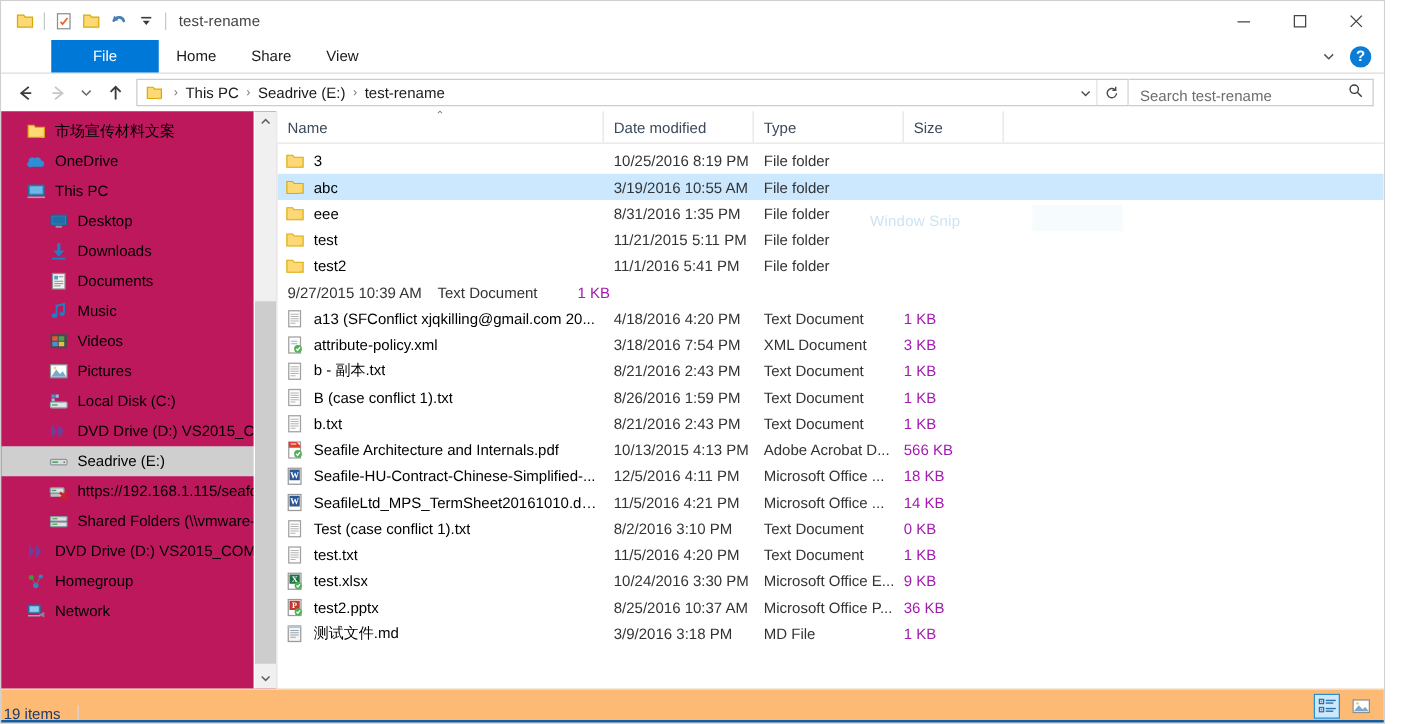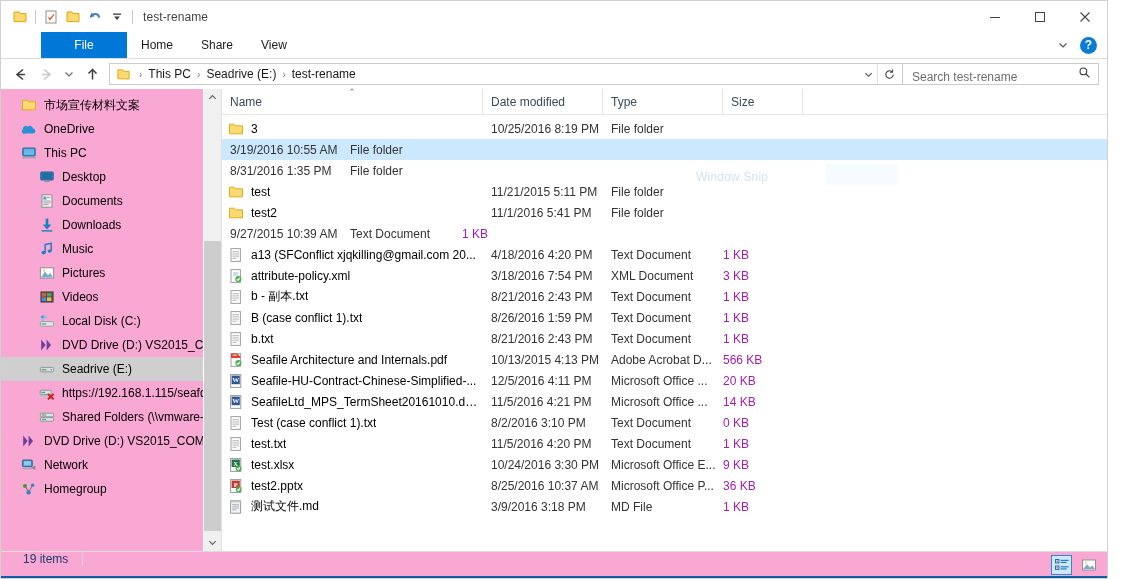--- a/index.html
+++ b/index.html
@@ -216,21 +216,21 @@
     display: flex;
     min-height: 0;
     background: #ffffff;
   }
 
   
   .navpane {
     width: 220px;
     min-width: 220px;
     position: relative;
-    background: #f9a8d4;
+    background: #be185d;
     overflow: hidden;
   }
   .navlist {
     padding-top: 4px;
   }
   .navitem {
     height: 24px;
     display: flex;
     align-items: center;
     font-size: 12px;
@@ -394,25 +394,25 @@
     height: 21px;
     background: #f6fbfe;
     pointer-events: none;
   }
 
   
   .statusbar {
     height: 26px;
     min-height: 26px;
     display: flex;
-    align-items: flex-start;
+    align-items: flex-end;
     border-top: 1px solid #dcdcdc;
-    background: #f9a8d4;
+    background: #fdba74;
     position: relative;
-    padding-left: 22px;
+    padding-left: 2px;
   }
   .status-text {
     font-size: 12px;
     color: #1a3c6e;
   }
   .status-sep {
     width: 1px;
     height: 14px;
     background: #d8d8d8;
     margin-left: 14px;
@@ -621,75 +621,75 @@
                 <rect x="1.8" y="3" width="12.4" height="8" rx=".6" fill="#2f86c4" stroke="#23618e"></rect>
                 <rect x="3" y="4.1" width="10" height="5.8" fill="#1f6ea8"></rect>
                 <rect x="5.5" y="11.6" width="5" height="1.6" fill="#8c99a3"></rect>
               </svg>
             </span>
             <span>Desktop</span>
           </div>
           <div class="navitem lvl1">
             <span class="nav-ico">
               <svg width="16" height="16" viewBox="0 0 16 16">
+                <path d="M8 1.6 V8.6" stroke="#1d7fc4" stroke-width="2.6"></path>
+                <path d="M3.6 7.4 L8 12.4 L12.4 7.4 Z" fill="#1d7fc4"></path>
+                <rect x="2.6" y="13.2" width="10.8" height="1.4" fill="#1d7fc4"></rect>
+              </svg>
+            </span>
+            <span>Downloads</span>
+          </div>
+          <div class="navitem lvl1">
+            <span class="nav-ico">
+              <svg width="16" height="16" viewBox="0 0 16 16">
                 <rect x="3" y="1.8" width="10" height="12.4" fill="#f2f2f2" stroke="#8f8f8f"></rect>
                 <rect x="4.4" y="3.6" width="3" height="3" fill="#4f9fd0"></rect>
                 <rect x="8" y="3.9" width="3.6" height=".9" fill="#9a9a9a"></rect>
                 <rect x="4.4" y="7.6" width="7.2" height=".9" fill="#9a9a9a"></rect>
                 <rect x="4.4" y="9.4" width="7.2" height=".9" fill="#9a9a9a"></rect>
                 <rect x="4.4" y="11.2" width="5.2" height=".9" fill="#9a9a9a"></rect>
               </svg>
             </span>
             <span>Documents</span>
           </div>
           <div class="navitem lvl1">
             <span class="nav-ico">
               <svg width="16" height="16" viewBox="0 0 16 16">
-                <path d="M8 1.6 V8.6" stroke="#1d7fc4" stroke-width="2.6"></path>
-                <path d="M3.6 7.4 L8 12.4 L12.4 7.4 Z" fill="#1d7fc4"></path>
-                <rect x="2.6" y="13.2" width="10.8" height="1.4" fill="#1d7fc4"></rect>
-              </svg>
-            </span>
-            <span>Downloads</span>
-          </div>
-          <div class="navitem lvl1">
-            <span class="nav-ico">
-              <svg width="16" height="16" viewBox="0 0 16 16">
                 <path d="M6.2 11.4V3.6l6-1.4v7.6" fill="none" stroke="#1d7fc4" stroke-width="1.5"></path>
                 <ellipse cx="4.6" cy="11.6" rx="2.2" ry="1.8" fill="#1d7fc4"></ellipse>
                 <ellipse cx="10.6" cy="10.1" rx="2" ry="1.6" fill="#1d7fc4"></ellipse>
               </svg>
             </span>
             <span>Music</span>
-          </div>
-          <div class="navitem lvl1">
-            <span class="nav-ico">
-              <svg width="16" height="16" viewBox="0 0 16 16">
-                <rect x="1.4" y="2.8" width="13.2" height="10.4" fill="#ffffff" stroke="#8f8f8f"></rect>
-                <path d="M2 12.4 L6 6.6 L9 10.2 L11.2 8 L14 12.4 Z" fill="#7aa9cd"></path>
-                <circle cx="5" cy="5.4" r="1.2" fill="#e9d67d"></circle>
-              </svg>
-            </span>
-            <span>Pictures</span>
           </div>
           <div class="navitem lvl1">
             <span class="nav-ico">
               <svg width="16" height="16" viewBox="0 0 16 16">
                 <rect x="1.4" y="2.4" width="13.2" height="11.2" fill="#4a4a4a"></rect>
                 <rect x="2.8" y="4" width="4.4" height="3.6" fill="#e05a3a"></rect>
                 <rect x="8" y="4" width="4.4" height="3.6" fill="#4fa24f"></rect>
                 <rect x="2.8" y="8.4" width="4.4" height="3.6" fill="#4a8fd0"></rect>
                 <rect x="8" y="8.4" width="4.4" height="3.6" fill="#e0c04a"></rect>
               </svg>
             </span>
             <span>Videos</span>
           </div>
           <div class="navitem lvl1">
             <span class="nav-ico">
               <svg width="16" height="16" viewBox="0 0 16 16">
+                <rect x="1.4" y="2.8" width="13.2" height="10.4" fill="#ffffff" stroke="#8f8f8f"></rect>
+                <path d="M2 12.4 L6 6.6 L9 10.2 L11.2 8 L14 12.4 Z" fill="#7aa9cd"></path>
+                <circle cx="5" cy="5.4" r="1.2" fill="#e9d67d"></circle>
+              </svg>
+            </span>
+            <span>Pictures</span>
+          </div>
+          <div class="navitem lvl1">
+            <span class="nav-ico">
+              <svg width="16" height="16" viewBox="0 0 16 16">
                 <rect x="1.4" y="8.6" width="13.2" height="4.6" rx=".8" fill="#dfe4e8" stroke="#9aa3ab"></rect>
                 <rect x="2.6" y="10.4" width="4.4" height="1.2" fill="#57a957"></rect>
                 <rect x="2.2" y="2.6" width="2.6" height="2.6" fill="#3f9bd8"></rect>
                 <rect x="5.4" y="2.6" width="2.6" height="2.6" fill="#7fc4ea"></rect>
                 <rect x="2.2" y="5.8" width="2.6" height="2.2" fill="#7fc4ea"></rect>
               </svg>
             </span>
             <span>Local Disk (C:)</span>
           </div>
           <div class="navitem lvl1">
@@ -738,38 +738,38 @@
               <svg width="16" height="16" viewBox="0 0 16 16">
                 <path d="M2.2 2.6 L6.6 8 L2.2 13.4 Z" fill="#6c3f9e"></path>
                 <path d="M7.6 2.6 L12 8 L7.6 13.4 Z" fill="#6c3f9e"></path>
               </svg>
             </span>
             <span>DVD Drive (D:) VS2015_COM_E</span>
           </div>
           <div class="navitem lvl0">
             <span class="nav-ico">
               <svg width="16" height="16" viewBox="0 0 16 16">
+                <circle cx="4" cy="5" r="2" fill="#3a9a3a"></circle>
+                <circle cx="11.6" cy="4.2" r="1.7" fill="#2f86c4"></circle>
+                <circle cx="7.6" cy="11.4" r="2.2" fill="#2f86c4"></circle>
+                <path d="M5 6.4 L7 10 M10.6 5.6 L8.6 9.8" stroke="#6a6a6a" stroke-width="1"></path>
+              </svg>
+            </span>
+            <span>Homegroup</span>
+          </div>
+          <div class="navitem lvl0">
+            <span class="nav-ico">
+              <svg width="16" height="16" viewBox="0 0 16 16">
                 <rect x="1.6" y="3" width="9.6" height="6.6" rx=".6" fill="#3e8fcb" stroke="#2a6790"></rect>
                 <rect x="2.8" y="4.1" width="7.2" height="4.4" fill="#8fc9ec"></rect>
                 <path d="M10 10.8 L14.4 8.4 V13 Z" fill="#7f8a93"></path>
                 <rect x="1.4" y="11" width="9.8" height="1.2" fill="#9aa5ae"></rect>
               </svg>
             </span>
             <span>Network</span>
-          </div>
-          <div class="navitem lvl0">
-            <span class="nav-ico">
-              <svg width="16" height="16" viewBox="0 0 16 16">
-                <circle cx="4" cy="5" r="2" fill="#3a9a3a"></circle>
-                <circle cx="11.6" cy="4.2" r="1.7" fill="#2f86c4"></circle>
-                <circle cx="7.6" cy="11.4" r="2.2" fill="#2f86c4"></circle>
-                <path d="M5 6.4 L7 10 M10.6 5.6 L8.6 9.8" stroke="#6a6a6a" stroke-width="1"></path>
-              </svg>
-            </span>
-            <span>Homegroup</span>
           </div>
         </div>
       <div class="nav-scrollbar">
         <div class="nsb-arrow up">
           <svg width="9" height="9" viewBox="0 0 10 10">
               <path d="M1.5 6.5 L5 3 L8.5 6.5" fill="none" stroke="#606060" stroke-width="1.3"></path>
             </svg>
         </div>
         <div class="nsb-thumb"></div>
         <div class="nsb-arrow down">
@@ -808,25 +808,43 @@
                   <path d="M11.8 11.6h2.4v1.6h-2.4z" fill="#e7bf55"></path>
                 </svg>
               </span>
               <span class="lbl">3</span>
             </div>
             <div class="cell date">10/25/2016 8:19 PM</div>
             <div class="cell type">File folder</div>
             <div class="cell size"></div>
           </div>
           <div class="row selected">
+            <div class="cell name">
+              <span class="fico">
+                <svg width="16" height="16" viewBox="0 0 16 16">
+                  <path d="M1.5 3.2h4.6l1.2 1.6H14.5v8H1.5z" fill="#fcd975" stroke="#dba900" stroke-width=".9"></path>
+                  <path d="M11.8 11.6h2.4v1.6h-2.4z" fill="#e7bf55"></path>
+                </svg>
+              </span>
+              <span class="lbl">abc</span>
+            </div>
             <div class="cell date">3/19/2016 10:55 AM</div>
             <div class="cell type">File folder</div>
             <div class="cell size"></div>
           </div>
           <div class="row">
+            <div class="cell name">
+              <span class="fico">
+                <svg width="16" height="16" viewBox="0 0 16 16">
+                  <path d="M1.5 3.2h4.6l1.2 1.6H14.5v8H1.5z" fill="#fcd975" stroke="#dba900" stroke-width=".9"></path>
+                  <path d="M11.8 11.6h2.4v1.6h-2.4z" fill="#e7bf55"></path>
+                </svg>
+              </span>
+              <span class="lbl">eee</span>
+            </div>
             <div class="cell date">8/31/2016 1:35 PM</div>
             <div class="cell type">File folder</div>
             <div class="cell size"></div>
           </div>
           <div class="row">
             <div class="cell name">
               <span class="fico">
                 <svg width="16" height="16" viewBox="0 0 16 16">
                   <path d="M1.5 3.2h4.6l1.2 1.6H14.5v8H1.5z" fill="#fcd975" stroke="#dba900" stroke-width=".9"></path>
                   <path d="M11.8 11.6h2.4v1.6h-2.4z" fill="#e7bf55"></path>
@@ -968,21 +986,21 @@
                 <svg width="16" height="16" viewBox="0 0 16 16">
                   <rect x="2.6" y="1.6" width="10.2" height="12.8" fill="#ffffff" stroke="#9a9a9a"></rect>
                   <rect x="3.6" y="2.6" width="8.2" height="8.6" fill="#2b5797"></rect>
                   <text x="7.7" y="9.2" font-size="7" font-family="Liberation Serif, serif" fill="#ffffff" text-anchor="middle" font-weight="bold">W</text>
                 </svg>
               </span>
               <span class="lbl">Seafile-HU-Contract-Chinese-Simplified-...</span>
             </div>
             <div class="cell date">12/5/2016 4:11 PM</div>
             <div class="cell type">Microsoft Office ...</div>
-            <div class="cell size">20 KB</div>
+            <div class="cell size">18 KB</div>
           </div>
           <div class="row">
             <div class="cell name">
               <span class="fico">
                 <svg width="16" height="16" viewBox="0 0 16 16">
                   <rect x="2.6" y="1.6" width="10.2" height="12.8" fill="#ffffff" stroke="#9a9a9a"></rect>
                   <rect x="3.6" y="2.6" width="8.2" height="8.6" fill="#2b5797"></rect>
                   <text x="7.7" y="9.2" font-size="7" font-family="Liberation Serif, serif" fill="#ffffff" text-anchor="middle" font-weight="bold">W</text>
                 </svg>
               </span>

